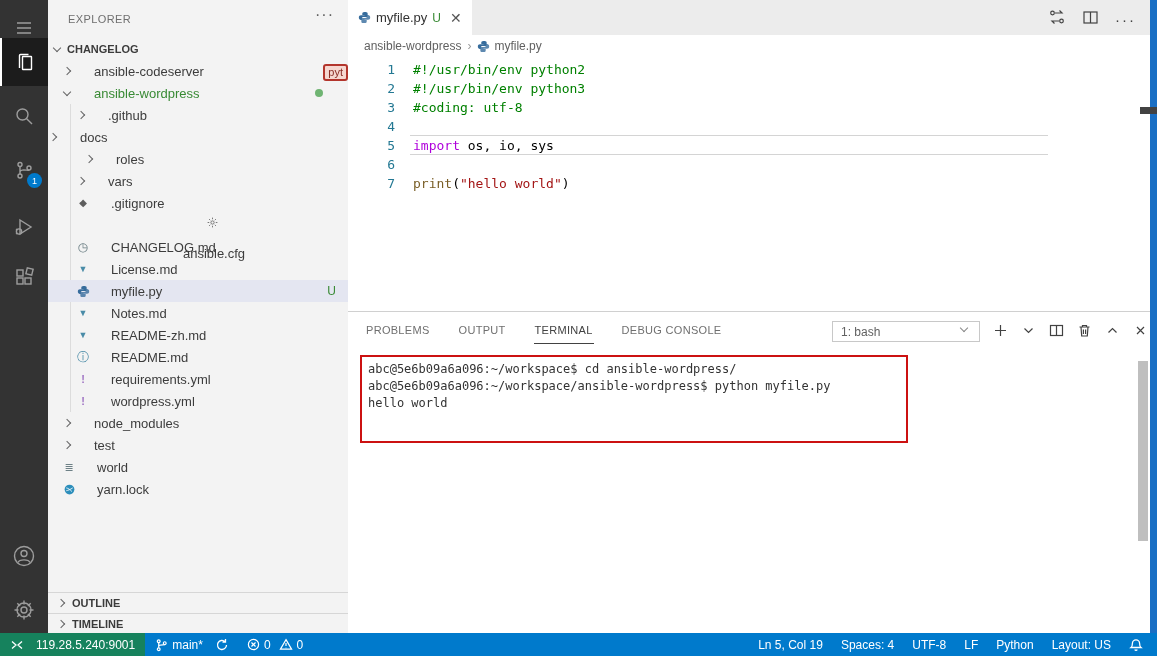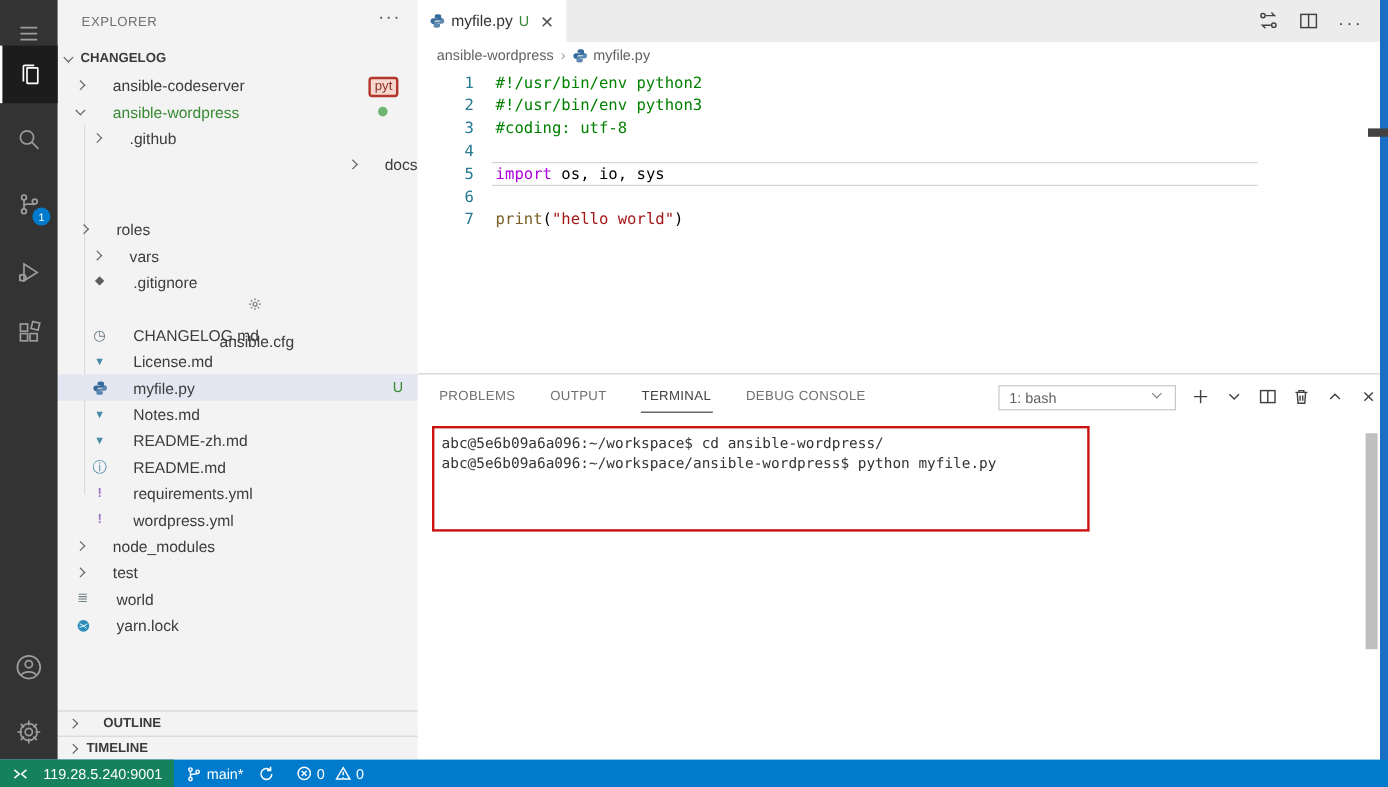--- a/index.html
+++ b/index.html
@@ -29,21 +29,21 @@
   .tree-row.selected { background:#e4e6f1; }
   .tree-row .label { margin-left:4px; white-space:nowrap; }
   .tree-row .label.green { color:#388a34; }
   .row-badge { position:absolute; right:12px; font-size:12px; color:#388a34; }
   .chev { display:inline-block; width:6px; height:6px; border-right:1.4px solid #646465; border-bottom:1.4px solid #646465; }
   .chev.right { transform:rotate(-45deg); margin:0 3px 0 2px; }
   .chev.down  { transform:rotate(45deg); margin:-3px 3px 0 2px; }
   .fi { display:inline-block; width:14px; text-align:center; font-size:11px; line-height:14px; }
   .fi-svg { width:13px; height:13px; display:inline-block; vertical-align:middle; }
   .indent-guide { position:absolute; left:22px; top:104px; width:1px; height:308px; background:#dcdcdc; }
-  .filter-badge { position:absolute; right:16px; top:64px; background:#f6d7d0; border:2px solid #b3352c; color:#8a2d25;
+  .filter-badge { position:absolute; right:0; top:64px; background:#f6d7d0; border:2px solid #b3352c; color:#8a2d25;
                   font-size:11px; padding:0 3px 1px 3px; border-radius:3px; z-index:6; }
   .green-dot { position:absolute; right:25px; top:89px; width:8px; height:8px; border-radius:50%; background:#6fb472; z-index:6; }
   .sb-bottom { position:absolute; left:0; right:0; }
   .sb-sec { height:21px; border-top:1px solid #d6d6d6; padding-left:8px; }
 
   
   .editor { position:absolute; left:348px; top:0; width:802px; height:311px; background:#fff; }
   .tabbar { position:absolute; top:0; left:0; right:0; height:35px; background:#ececec; }
   .tab { position:absolute; left:0; top:0; height:35px; background:#fff; display:flex; align-items:center;
          padding:0 10px; gap:5px; font-size:13px; color:#333; cursor:pointer; }
@@ -173,25 +173,25 @@
           <span class="label">ansible-codeserver</span>
         </div>
         <div class="tree-row" style="padding-left: 14px;">
           <span class="chev down"></span>
           <span class="label green">ansible-wordpress</span>
         </div>
         <div class="tree-row" style="padding-left: 28px;">
           <span class="chev right"></span>
           <span class="label">.github</span>
         </div>
-        <div class="tree-row" style=" justify-content: flex-end;">
+        <div class="tree-row" style="">
           <span class="chev right"></span>
           <span class="label">docs</span>
         </div>
-        <div class="tree-row" style="padding-left: 17px; margin-top: 32px;">
+        <div class="tree-row" style="padding-left: 36px;">
           <span class="chev right"></span>
           <span class="label">roles</span>
         </div>
         <div class="tree-row" style="padding-left: 28px;">
           <span class="chev right"></span>
           <span class="label">vars</span>
         </div>
         <div class="tree-row" style="padding-left: 28px;">
           <span class="fi" style="color:#5d5d5d;font-size:10px">◆</span>
           <span class="label">.gitignore</span>
@@ -257,21 +257,21 @@
               <path d="M4 9.5c2.5-.5 5-1.5 8-3.5M4 6c2.5.5 4.5 2 7 4.5" stroke="#fff" stroke-width="1" fill="none"></path>
             </svg></span>
           <span class="label">yarn.lock</span>
         </div>
       </div>
     <div class="filter-badge">pyt</div>
     <div class="green-dot"></div>
     <div class="sb-bottom" style="top:592px">
         <div class="section-head sb-sec" style="position: relative;">
           <span class="chev right"></span>
-          <span style="margin-left:19px">OUTLINE</span>
+          <span style="margin-left:5px">OUTLINE</span>
         </div>
         <div class="section-head sb-sec" style="position: relative;">
           <span class="chev right"></span>
           <span style="margin-left:5px">TIMELINE</span>
         </div>
       </div>
   </div>
 
   <div class="editor">
     <div class="tabbar">
@@ -365,21 +365,21 @@
           <svg width="13" height="13" viewBox="0 0 13 13">
             <path d="M2.5 8.5l4-4 4 4"></path>
           </svg>
         </span>
       <span class="pa">
           <svg width="13" height="13" viewBox="0 0 13 13">
             <path d="M3 3l7 7M10 3l-7 7"></path>
           </svg>
         </span>
     </div>
-    <div class="terminal"><div>abc@5e6b09a6a096:~/workspace$ cd ansible-wordpress/</div><div>abc@5e6b09a6a096:~/workspace/ansible-wordpress$ python myfile.py</div></div>
+    <div class="terminal"><div>abc@5e6b09a6a096:~/workspace$ cd ansible-wordpress/</div><div>abc@5e6b09a6a096:~/workspace/ansible-wordpress$ python myfile.py</div><div>hello world</div></div>
     <div class="red-box"></div>
     <div class="term-scroll"></div>
   </div>
 
   <div class="statusbar">
     <div class="sb-item remote">
       <svg width="14" height="14" viewBox="0 0 14 14">
           <path d="M2 3.5l4 3.5-4 3.5M12 3.5L8 7l4 3.5"></path>
         </svg>
       <span>119.28.5.240:9001</span>
@@ -403,16 +403,32 @@
           <circle cx="7" cy="7" r="5.5"></circle>
           <path d="M4.8 4.8l4.4 4.4M9.2 4.8L4.8 9.2"></path>
         </svg>
       <span>0</span>
       <svg width="14" height="13" viewBox="0 0 14 14" style="margin-left:4px">
           <path d="M7 1.8L13 12H1z"></path>
           <path d="M7 5.5v3.2M7 10.4v.7"></path>
         </svg>
       <span>0</span>
     </div>
+    <div class="sb-right">
+      <span id="sb-right-items" style="display:flex;gap:6px">
+          <span class="sb-item">Ln 5, Col 19</span>
+          <span class="sb-item">Spaces: 4</span>
+          <span class="sb-item">UTF-8</span>
+          <span class="sb-item">LF</span>
+          <span class="sb-item">Python</span>
+          <span class="sb-item">Layout: US</span>
+        </span>
+      <span class="sb-item" style="padding:0 0 0 6px">
+        <svg width="14" height="14" viewBox="0 0 14 14">
+            <path d="M7 1.8a3.6 3.6 0 0 1 3.6 3.6c0 3 1.4 4.1 1.4 4.1H2s1.4-1.1 1.4-4.1A3.6 3.6 0 0 1 7 1.8z"></path>
+            <path d="M5.8 11.6a1.3 1.3 0 0 0 2.4 0"></path>
+          </svg>
+      </span>
+    </div>
   </div>
 
   <div class="right-strip"></div>
 </div>
 
 </body></html>

